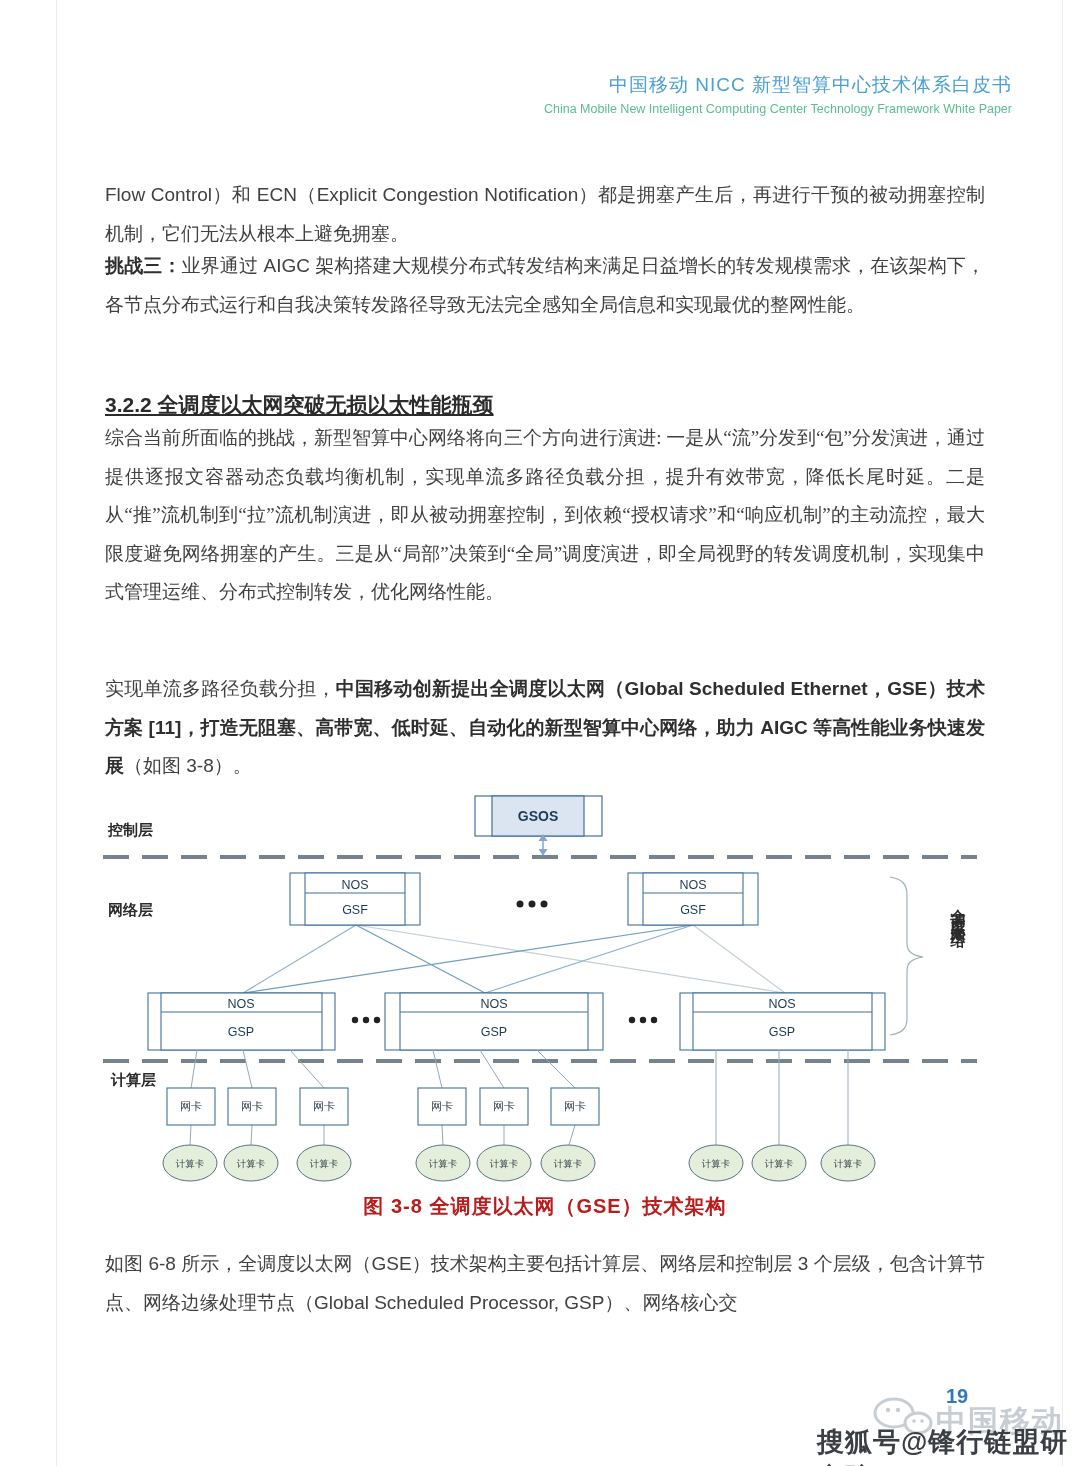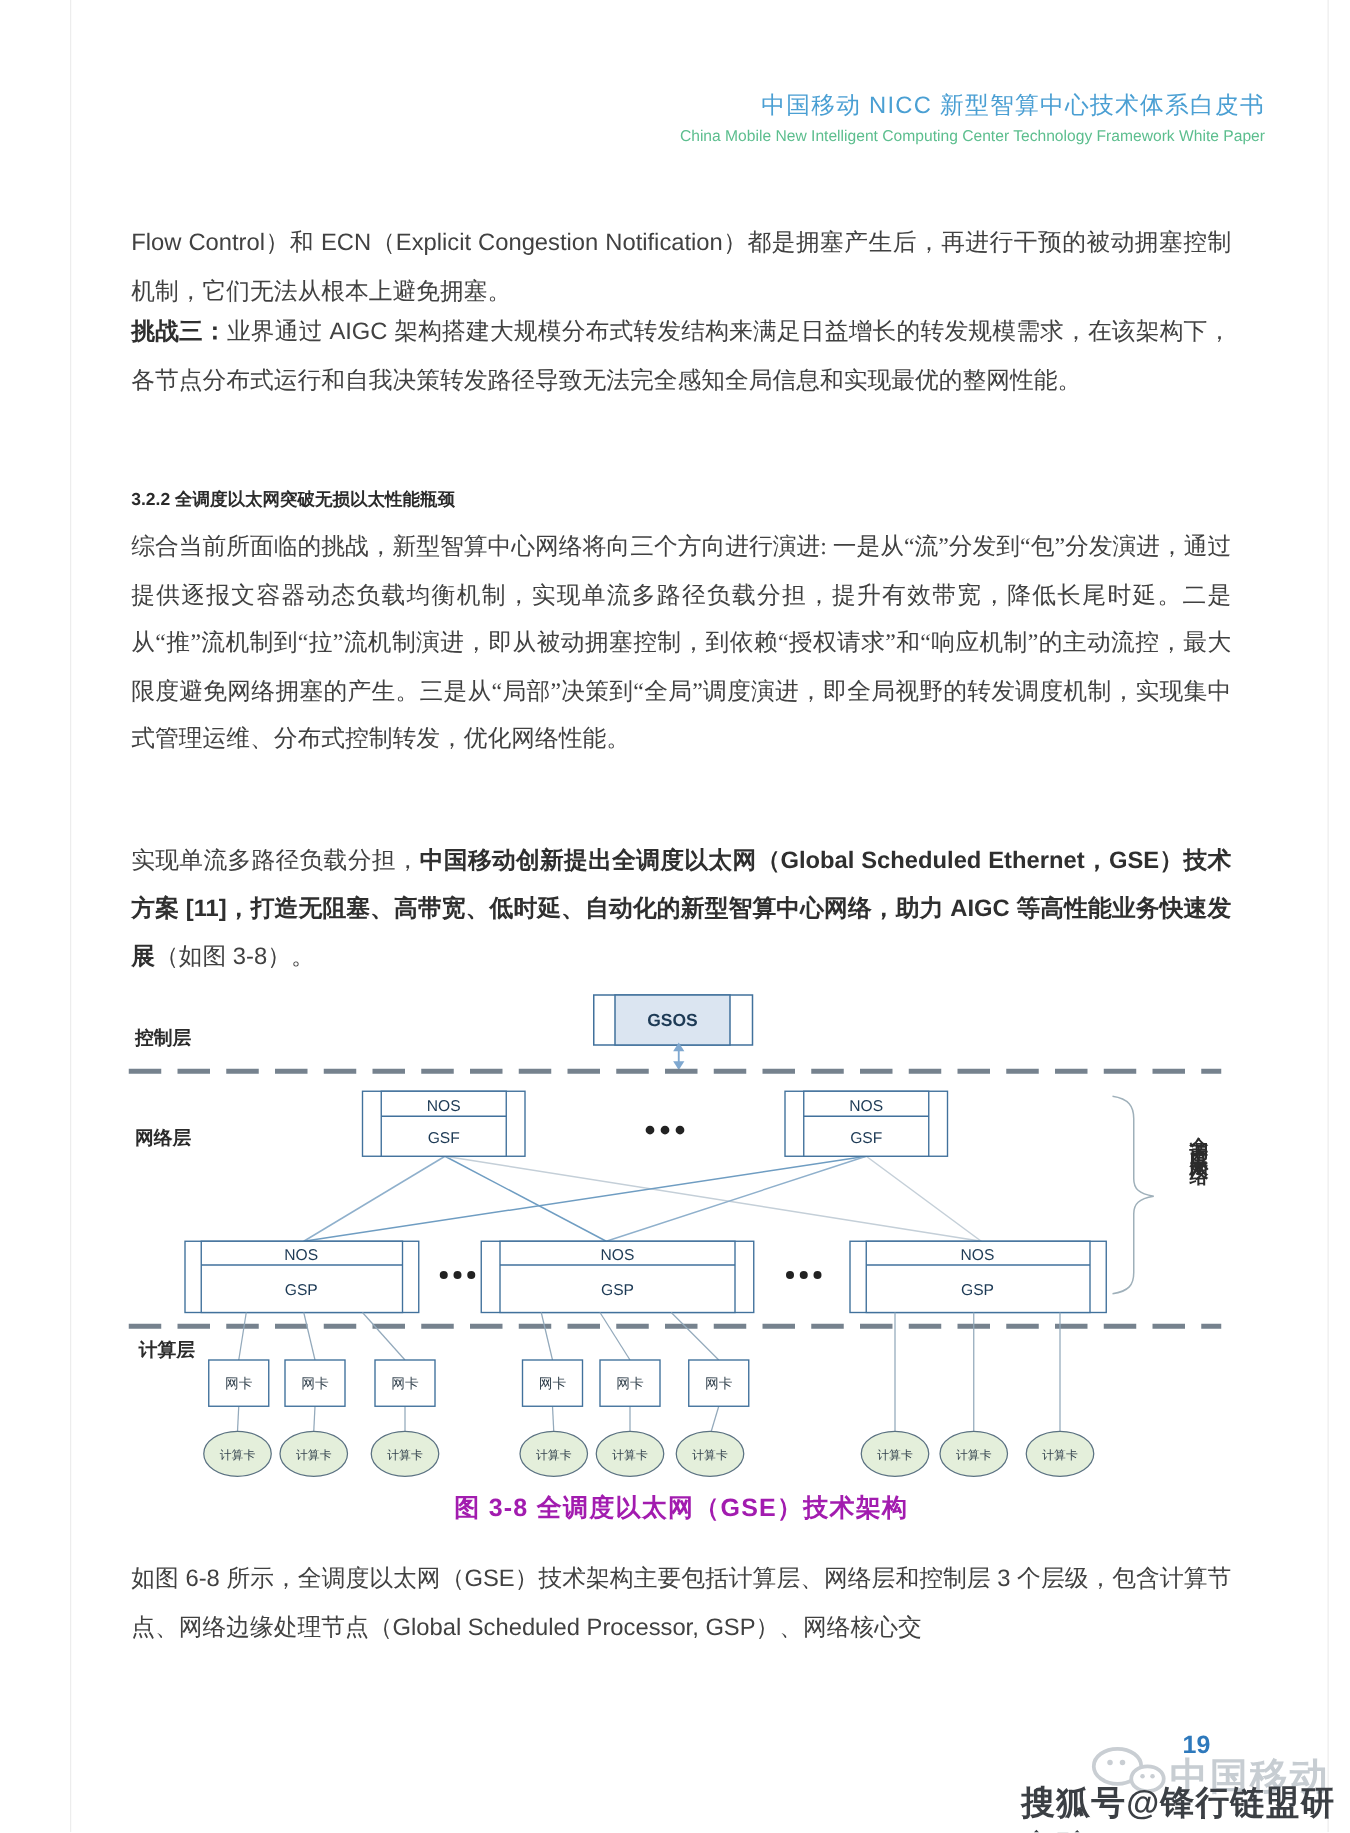--- a/index.html
+++ b/index.html
@@ -8,24 +8,24 @@
   .edge{position:absolute;top:0;bottom:0;width:1px;background:#ededed;}
   .edge.left{left:56px;} .edge.right{left:1062px;}
 
   .hdr{position:absolute;right:68px;top:72px;text-align:right;line-height:1.35;}
   .hdr .zh{font-size:19px;color:#4a9fd3;letter-spacing:1px;}
   .hdr .en{font-size:12.5px;color:#5cbe8e;margin-top:3px;}
 
   .para{position:absolute;left:105px;width:880px;font-size:19px;line-height:38.5px;
         text-align:justify;color:#414141;}
   .para b{color:#2f2f2f;}
-  .h322{position:absolute;left:105px;width:880px;font-size:14px;font-weight:bold;color:#2b2b2b;}
+  .h322{position:absolute;left:105px;width:880px;font-size:21px;font-weight:bold;color:#2b2b2b;text-decoration:underline;}
 
   .caption{position:absolute;left:105px;width:880px;text-align:center;font-size:20px;
-           font-weight:bold;color:#a21caf;letter-spacing:1px;}
+           font-weight:bold;color:#b91c1c;letter-spacing:1px;}
 
   .diagram{position:absolute;left:95px;top:793px;width:895px;height:400px;}
   .diagram svg{position:absolute;left:0;top:0;}
   .sideLabel{position:absolute;left:856px;top:104px;writing-mode:vertical-lr;
              font-size:15px;font-weight:bold;color:#2b2b2b;letter-spacing:4px;line-height:1;}
 
   svg text{font-family:"Liberation Sans",sans-serif;fill:#1d3a55;}
   .layerLbl{font-size:15px;font-weight:bold;fill:#2b2b2b;}
   .nodeTxt{font-size:12.5px;}
   .smallTxt{font-size:11px;fill:#33424e;}

